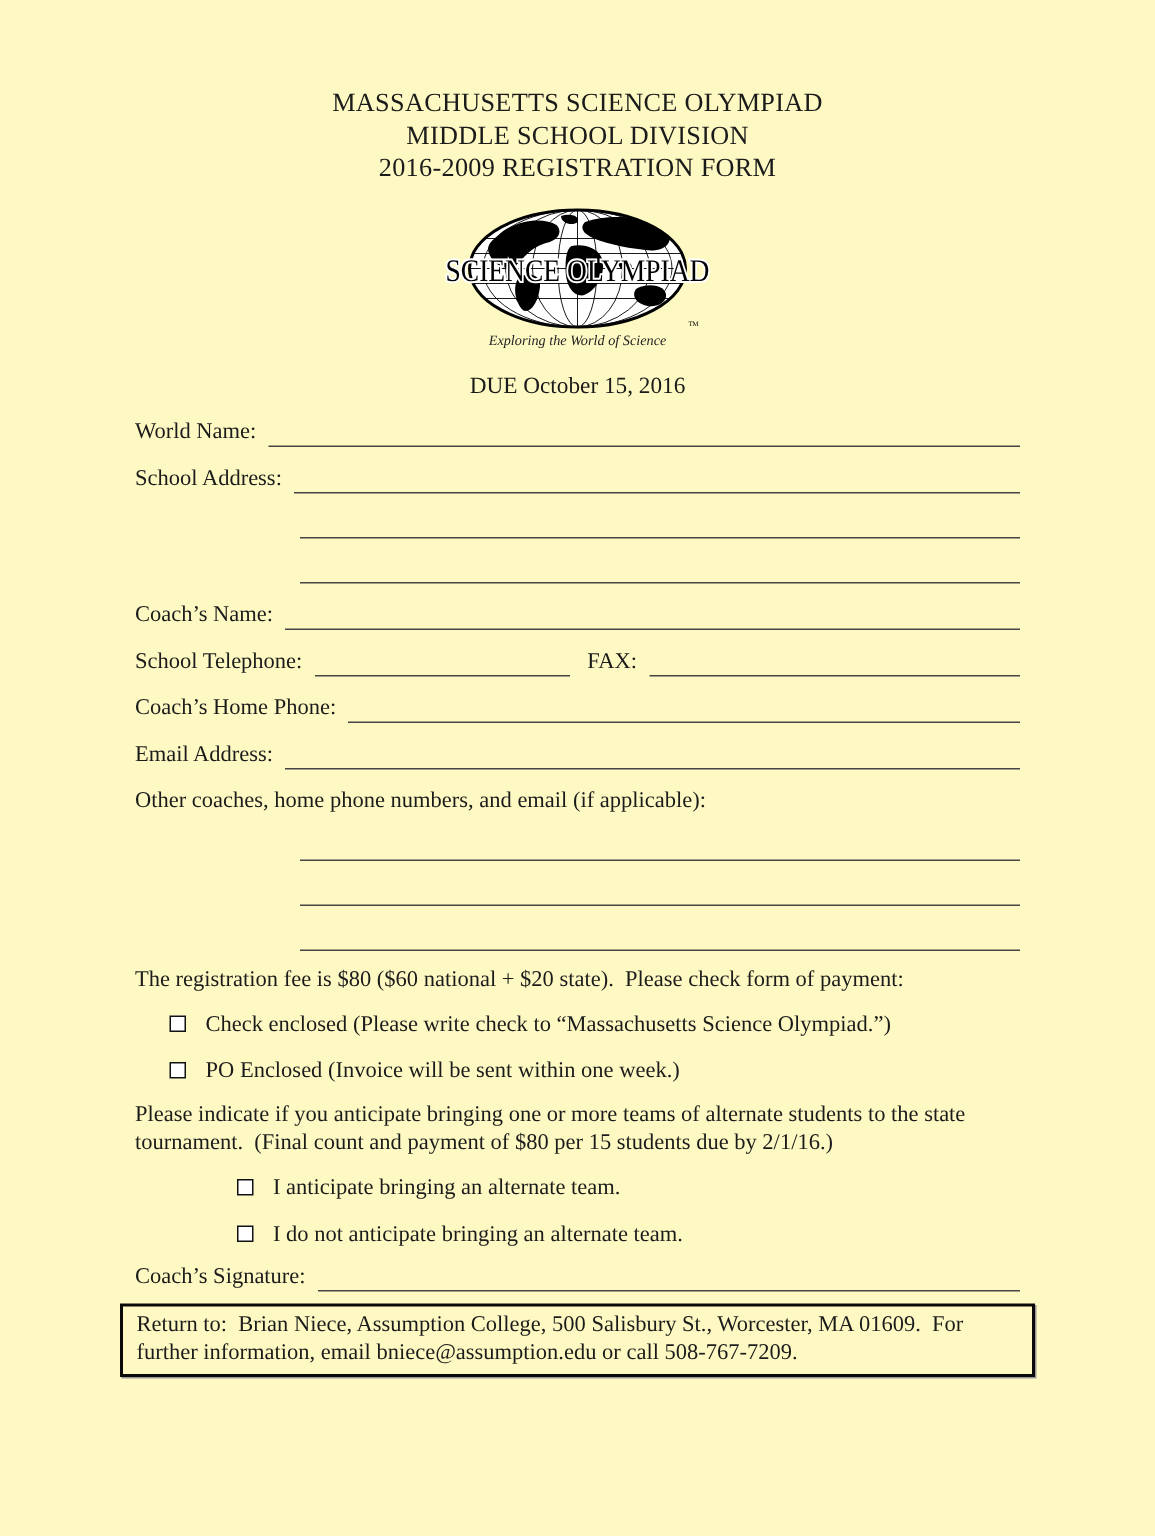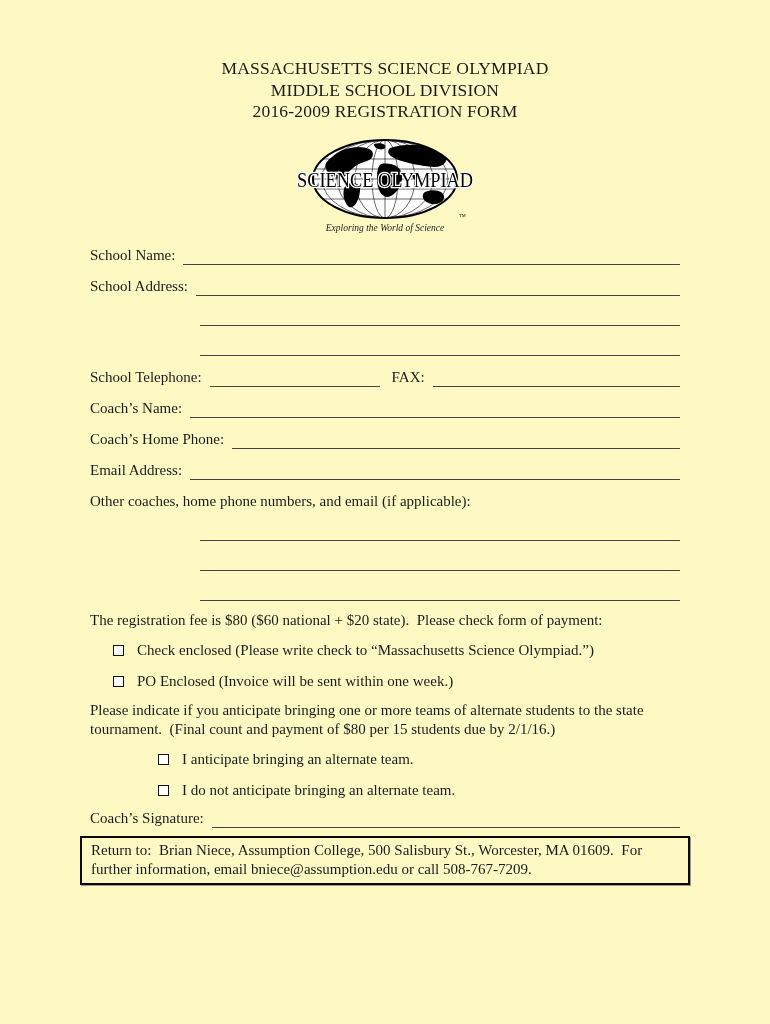--- a/index.html
+++ b/index.html
@@ -89,46 +89,47 @@
         <path d="M87,27 C98,25 107,30 108,38 C109,48 102,58 94,60 C87,60 83,52 83,42 C83,34 84,29 87,27 Z"></path>
         <path d="M131,55 C140,51 151,54 150,61 C148,68 137,69 131,64 C128,61 128,57 131,55 Z"></path>
         <path d="M118,38 C123,36 128,38 127,42 C125,45 119,44 118,38 Z"></path>
       </g>
       <text x="91" y="50" text-anchor="middle" font-family="Liberation Serif, serif" font-size="21" textLength="176" lengthAdjust="spacingAndGlyphs" fill="#000" stroke="#ffffff" stroke-width="2.6" paint-order="stroke">SCIENCE OLYMPIAD</text>
       <text x="165" y="80" font-family="Liberation Serif, serif" font-size="4.5" fill="#000">TM</text>
     </svg>
     <div class="tagline t">Exploring the World of Science</div>
   </div>
 
+  <div class="due t">DUE October 15, 2016</div>
 
   <div class="row">
-    <span class="lbl t">School Name:</span>
+    <span class="lbl t">World Name:</span>
     <div class="fill"></div>
   </div>
 
   <div class="row">
     <span class="lbl t">School Address:</span>
     <div class="fill"></div>
   </div>
   <div class="row indent">
     <div class="fill"></div>
   </div>
   <div class="row indent">
     <div class="fill"></div>
   </div>
 
   <div class="row">
-    <span class="lbl t">School Telephone:</span>
-    <div class="fill fixed" style="width:170px;"></div>
-    <span class="lbl t" style="margin-left:12px;">FAX:</span>
+    <span class="lbl t">Coach’s Name:</span>
     <div class="fill"></div>
   </div>
 
   <div class="row">
-    <span class="lbl t">Coach’s Name:</span>
+    <span class="lbl t">School Telephone:</span>
+    <div class="fill fixed" style="width:170px;"></div>
+    <span class="lbl t" style="margin-left:12px;">FAX:</span>
     <div class="fill"></div>
   </div>
 
   <div class="row">
     <span class="lbl t">Coach’s Home Phone:</span>
     <div class="fill"></div>
   </div>
 
   <div class="row">
     <span class="lbl t">Email Address:</span>

